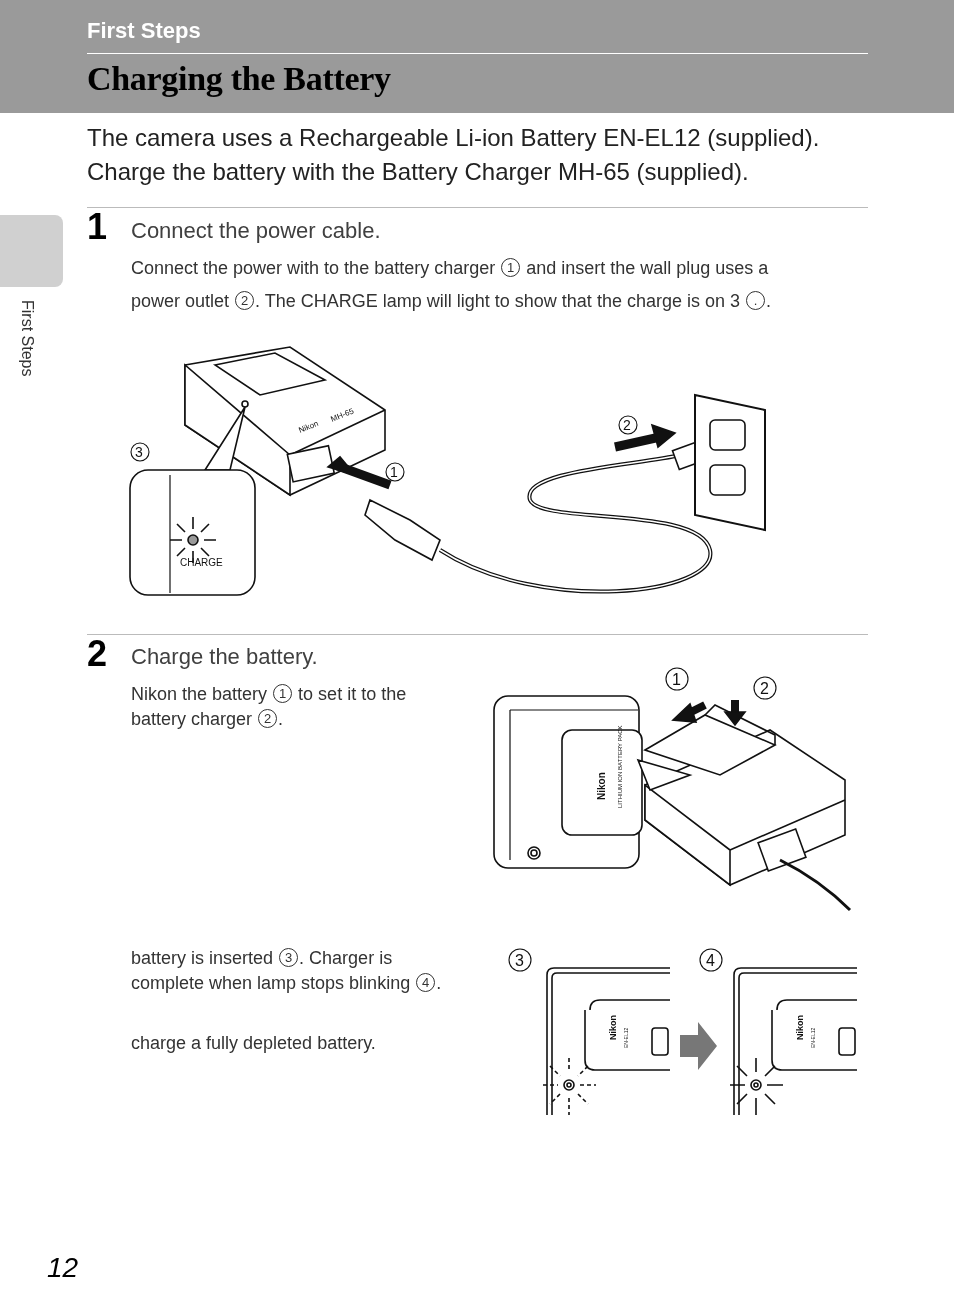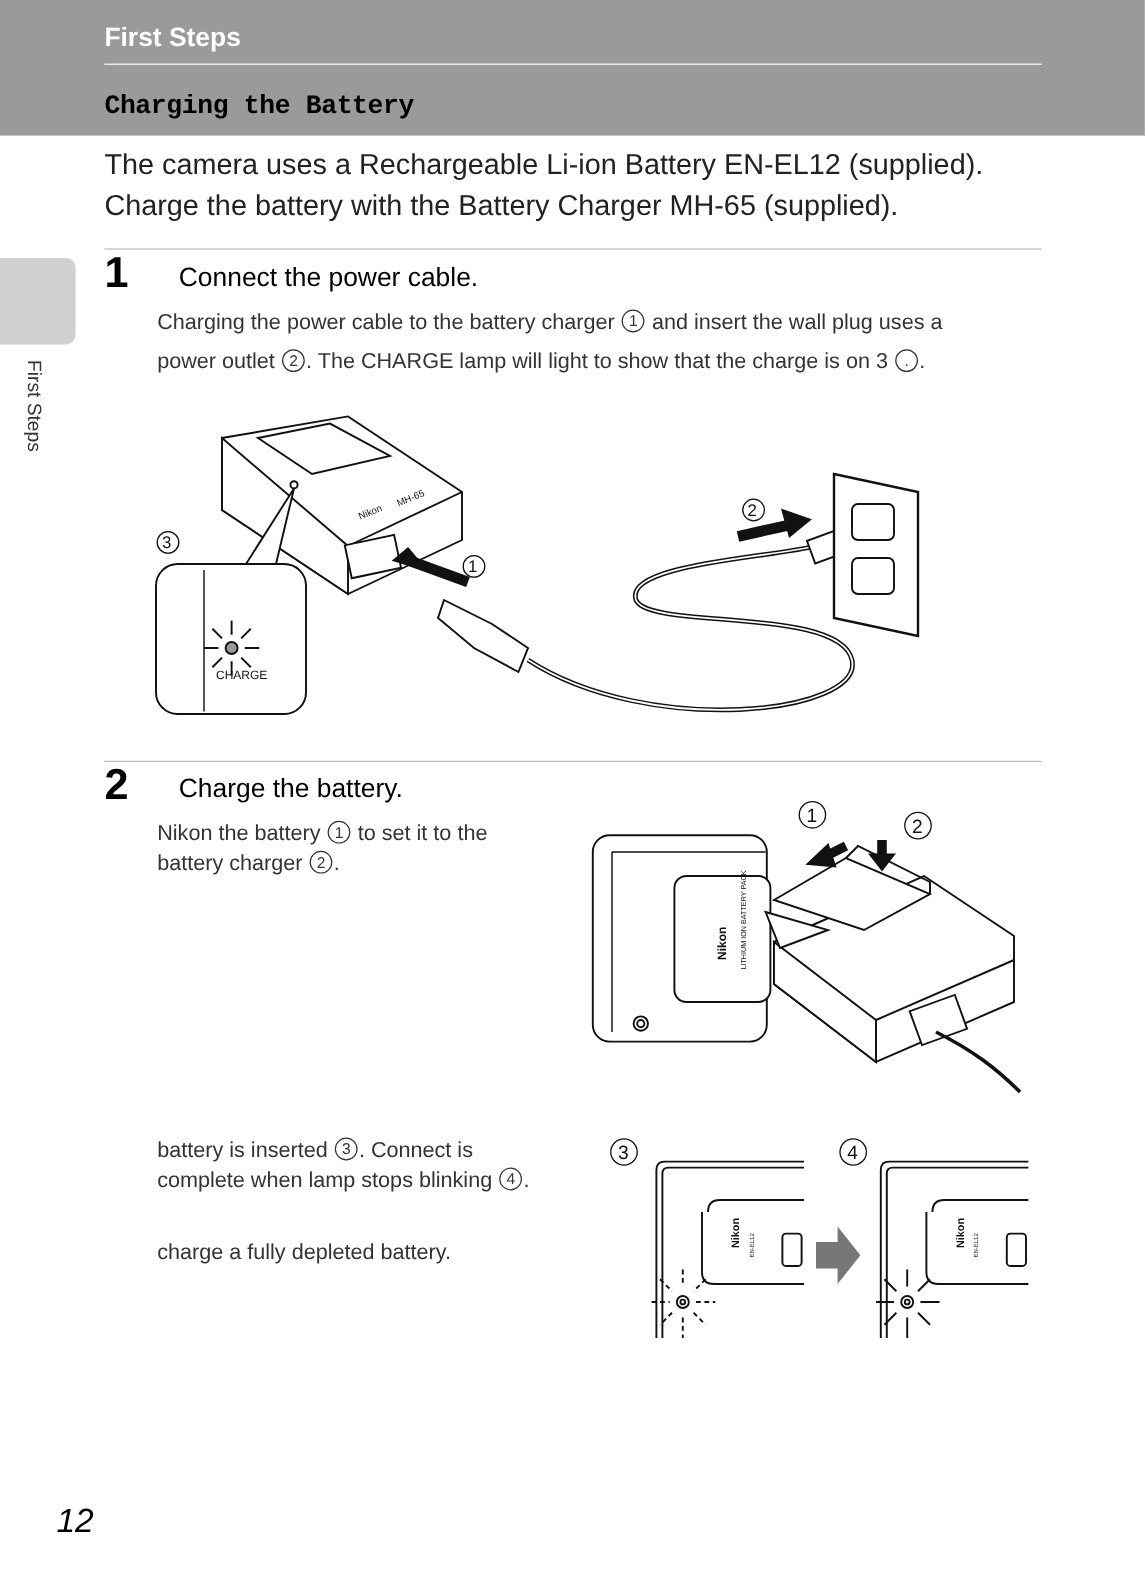--- a/index.html
+++ b/index.html
@@ -1,24 +1,24 @@
 <!DOCTYPE html>
 <html><head>
 <meta charset="utf-8">
 <style>
   html,body{margin:0;padding:0;background:#fff;}
   body{width:954px;height:1314px;position:relative;overflow:hidden;font-family:"DejaVu Sans","Liberation Sans",sans-serif;color:#1a1a1a;}
   .header{position:absolute;left:0;top:0;width:954px;height:113px;background:#9a9a9a;}
   .section-label{position:absolute;left:87px;top:18px;font-size:22px;font-weight:bold;color:#fff;font-family:"Liberation Sans",sans-serif;}
   .header-rule{position:absolute;left:87px;top:53px;width:781px;height:1px;background:#fff;}
-  .page-title{position:absolute;left:87px;top:76px;font-size:22px;font-weight:bold;color:#000;font-family:Liberation Mono, monospace;letter-spacing:-0.3px;}
+  .page-title{position:absolute;left:87px;top:60px;font-size:34px;font-weight:bold;color:#000;font-family:Liberation Serif, serif;letter-spacing:-0.3px;}
   .intro{position:absolute;left:87px;font-size:24px;color:#222;font-family:"Liberation Sans",sans-serif;}
   .rule{position:absolute;left:87px;width:781px;height:1px;background:#bbb;}
   .step-num{position:absolute;left:87px;font-size:36px;font-weight:bold;color:#000;font-family:"Liberation Sans",sans-serif;}
-  .step-title{position:absolute;left:149px;font-size:22px;color:#000000;font-family:"Liberation Sans",sans-serif;}
+  .step-title{position:absolute;left:131px;font-size:22px;color:#404040;font-family:"Liberation Sans",sans-serif;}
   .body-text{position:absolute;left:131px;font-size:18px;color:#333;font-family:"Liberation Sans",sans-serif;line-height:33px;}
   .body-text.tight{line-height:25px;}
   .side-tab{position:absolute;left:0;top:215px;width:63px;height:72px;background:#d0d0d0;border-radius:0 8px 8px 0;}
   .side-label{position:absolute;left:36px;top:300px;transform-origin:0 0;transform:rotate(90deg);font-size:16px;color:#333;white-space:nowrap;font-family:"Liberation Sans",sans-serif;}
   .page-num{position:absolute;left:47px;top:1252px;font-size:28px;font-style:italic;color:#000;font-family:"Liberation Sans",sans-serif;}
   .circ{display:inline-block;width:17px;height:17px;border:1.3px solid #333;border-radius:50%;font-size:13px;line-height:17px;text-align:center;vertical-align:2px;margin:0 1px;}
   svg{position:absolute;}
   svg text{font-family:"Liberation Sans",sans-serif;}
 </style>
 </head>
@@ -33,21 +33,21 @@
 <div class="intro" style="top:124px">The camera uses a Rechargeable Li-ion Battery EN-EL12 (supplied).</div>
 <div class="intro" style="top:158px">Charge the battery with the Battery Charger MH-65 (supplied).</div>
 
 <div class="side-tab"></div>
 <div class="side-label">First Steps</div>
 
 <div class="rule" style="top:207px"></div>
 <div class="step-num" style="top:206px">1</div>
 <div class="step-title" style="top:218px">Connect the power cable.</div>
 <div class="body-text" style="top:252px;width:720px">
-  <span>Charging the power cable to the battery charger</span>
+  <span>Connect the power with to the battery charger</span>
   <span class="circ">1</span>
   <span>and insert the wall plug uses a</span><br>
   <span>power outlet</span>
   <span class="circ">2</span><span>. The CHARGE lamp will light to show that the charge is on</span>
   <span>3</span>
   <span class="circ">.</span><span>.</span>
 </div>
 
 <svg style="left:120px;top:325px" width="660" height="280" viewBox="0 0 660 280">
   <g fill="none" stroke="#111" stroke-width="1.6">
@@ -104,21 +104,21 @@
 <div class="body-text tight" style="top:682px;width:340px">
   <span>Nikon the battery</span>
   <span class="circ">1</span>
   <span>to set it to the</span><br>
   <span>battery charger</span>
   <span class="circ">2</span><span>.</span>
 </div>
 <div class="body-text tight" style="top:921px;width:360px">
   <br>
   <span>battery is inserted</span>
-  <span class="circ">3</span><span>. Connect is</span><br>
+  <span class="circ">3</span><span>. Charger is</span><br>
   <span>complete when lamp stops blinking</span>
   <span class="circ">4</span><span>.</span>
 </div>
 <div class="body-text tight" style="top:1006px;width:360px">
   <br>
   <span>charge a fully depleted battery.</span>
 </div>
 
 <svg style="left:490px;top:660px" width="370" height="255" viewBox="0 0 370 255">
   <g fill="none" stroke="#111" stroke-width="1.6">

